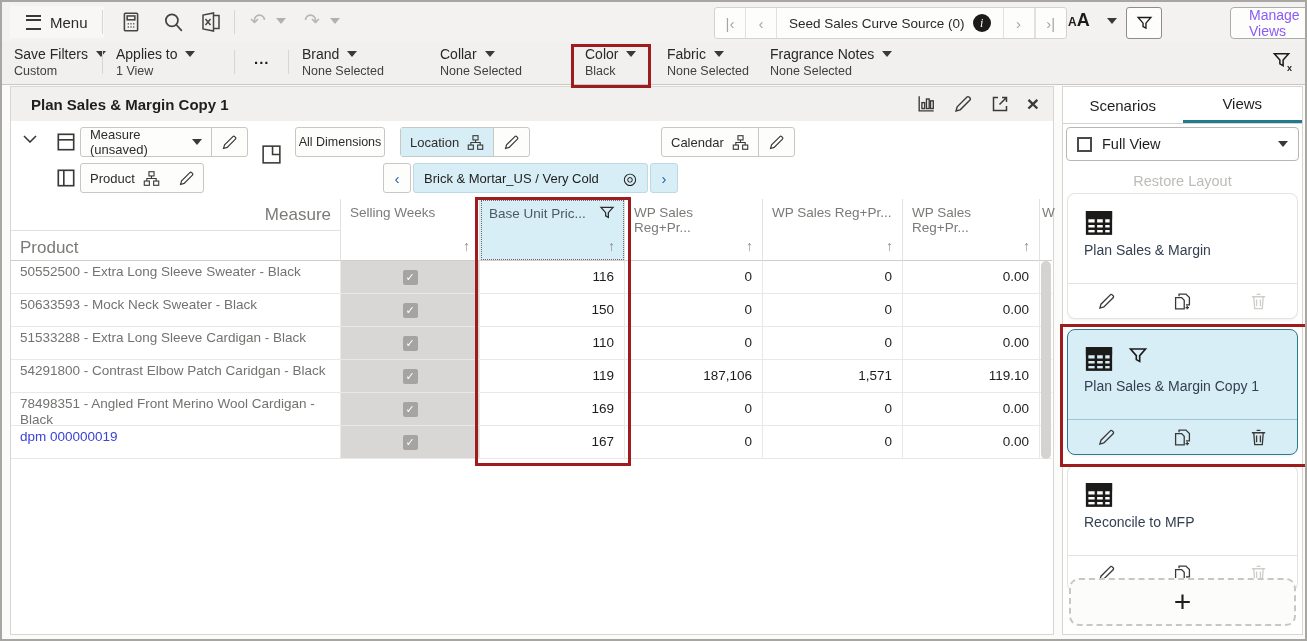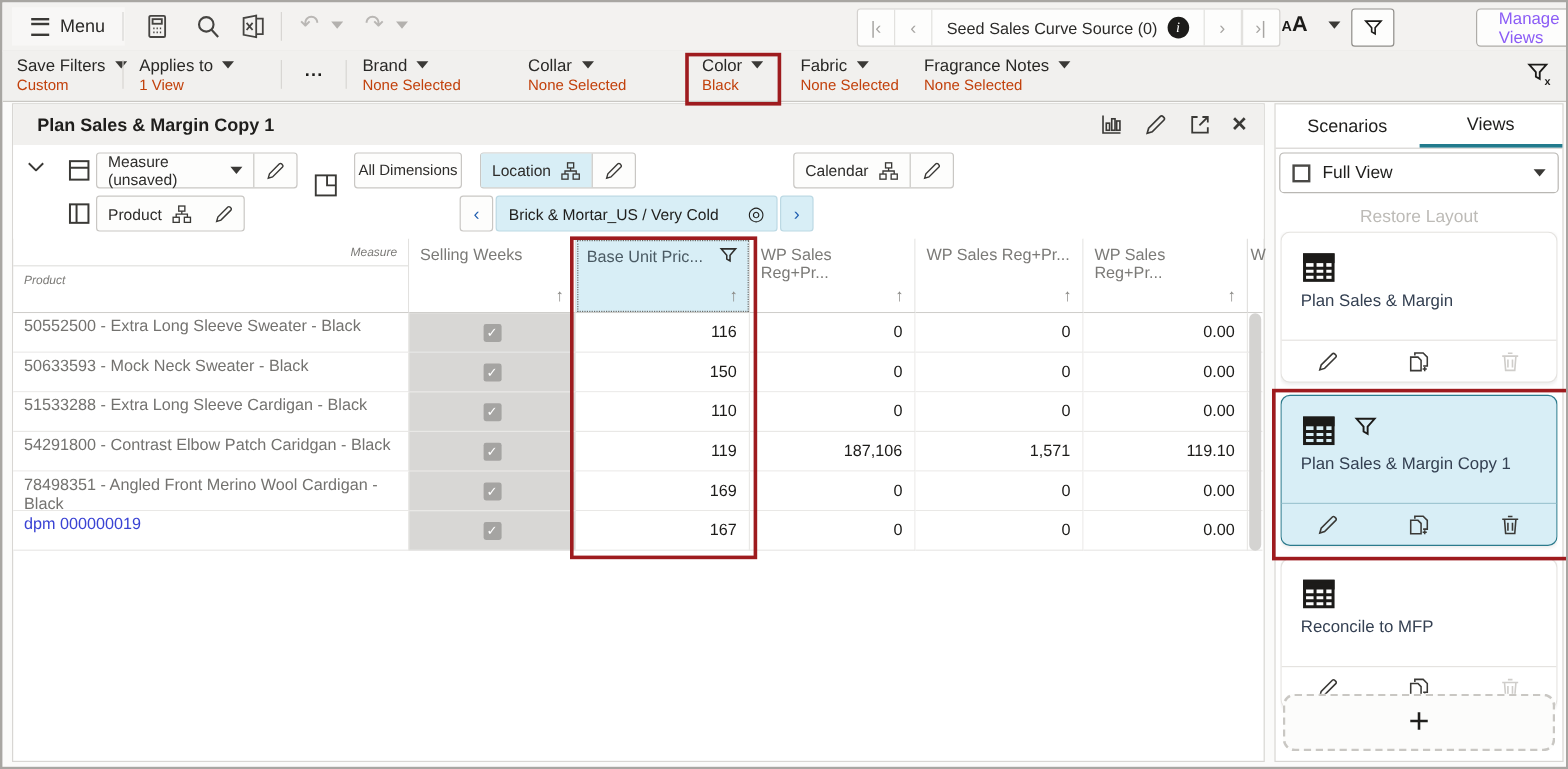--- a/index.html
+++ b/index.html
@@ -28,21 +28,21 @@
   .aa{display:inline-block;font-size:18px;font-weight:700;color:#1c1b19;}
   .aa::first-letter{font-size:12px;}
   .filter-btn{position:absolute;left:1124px;top:5px;width:34px;height:30px;border:1px solid #8f8d89;border-radius:3px;display:flex;align-items:center;justify-content:center;color:#1c1b19;background:#fdfdfc;cursor:pointer;}
   .manage-views{position:absolute;left:1228px;top:5px;height:30px;padding:0 18px;border:1px solid #aeaca8;border-radius:4px;background:#fdfdfc;display:flex;align-items:center;font-size:14px;color:#8b5cf6;cursor:pointer;}
 
   
   .filterbar{position:absolute;left:0;top:40px;width:100%;height:42px;background:#f1f0ee;border-bottom:1px solid #c9c7c3;}
   .fitem{position:absolute;top:4px;cursor:pointer;}
   .fitem .lr{display:flex;align-items:center;gap:8px;font-size:14px;color:#29282
 6;color:#292826;}
-  .fitem .val{font-size:12.5px;color:#c2410c;margin-top:2px;}
+  .fitem .val{font-size:12.5px;color:#404040;margin-top:2px;}
   .fsep{position:absolute;top:8px;}
   .more-btn{position:absolute;left:252px;top:8px;font-size:15px;font-weight:700;color:#1c1b19;letter-spacing:1px;cursor:pointer;}
   .clear-filter{position:absolute;left:1270px;top:9px;width:24px;height:24px;color:#1c1b19;cursor:pointer;position:absolute;display:flex;}
   .clear-filter .x{font-size:9px;font-weight:700;margin-left:-4px;margin-top:12px;}
 
   
   .annotation{position:absolute;border:3px solid #9e1b1e;z-index:60;pointer-events:none;}
 
   
   .main-panel{position:absolute;left:8px;top:84px;width:1044px;height:549px;background:#fff;border:1px solid #d8d6d3;box-sizing:border-box;}
@@ -64,21 +64,21 @@
   .bc-mid{position:absolute;height:30px;background:#d8eef6;border:1px solid #bcd9e4;border-radius:3px;display:flex;align-items:center;justify-content:space-between;padding:0 10px;font-size:13px;color:#1f1e1c;box-sizing:border-box;cursor:pointer;}
   .bc-mid .tgt{font-size:16px;color:#1c1b19;}
 
   
   .grid{position:absolute;left:0;top:112px;width:1041px;display:grid;grid-template-columns:330px 139px 145px 138px 140px 137px 12px;}
   .th{height:62px;box-sizing:border-box;border-right:1px solid #e2e1df;border-bottom:1px solid #cfcecb;padding:6px 9px;display:flex;flex-direction:column;justify-content:space-between;color:#7b7a77;font-size:13.5px;background:#fff;}
   .th .lab{display:flex;align-items:center;justify-content:space-between;gap:4px;}
   .th .arrow{align-self:flex-end;color:#8a8986;font-size:14px;}
   .th.selected{background:#d8eef6;outline:1px dotted #6b6a67;outline-offset:-2px;color:#4a5a63;}
   .th .funnel-sm{width:16px;height:16px;color:#2e2d2b;}
-  .corner{height:62px;box-sizing:border-box;border-right:1px solid #e2e1df;border-bottom:1px solid #cfcecb;display:flex;flex-direction:column;font-size:10px;color:#7b7a77;font-style:italic;}
+  .corner{height:62px;box-sizing:border-box;border-right:1px solid #e2e1df;border-bottom:1px solid #cfcecb;display:flex;flex-direction:column;font-size:17px;color:#7b7a77;}
   .corner .top{text-align:right;padding:6px 9px 5px;border-bottom:1px solid #e2e1df;}
   .corner .bot{padding:7px 9px;}
   .td{height:33px;box-sizing:border-box;border-right:1px solid #e9e8e6;border-bottom:1px solid #e9e8e6;font-size:13.5px;background:#fff;}
   .td.prod{padding:3px 9px 0;color:#73726f;line-height:16px;overflow:hidden;}
   .td.prod.link{color:#3a43d4;cursor:pointer;}
   .td.chk{background:#d8d7d5;display:flex;align-items:center;justify-content:center;}
   .checkbox{width:15px;height:15px;background:#a5a4a2;border-radius:2px;color:#fff;font-size:11px;display:flex;align-items:center;justify-content:center;cursor:pointer;}
   .td.num{text-align:right;padding:8px 10px 0;color:#1d1c1a;box-sizing:border-box;}
   .td.sliver{border-right:none;}
   .vscroll{position:absolute;left:1030px;top:174px;width:10px;height:198px;background:#d4d3d1;border-radius:5px;cursor:pointer;}

